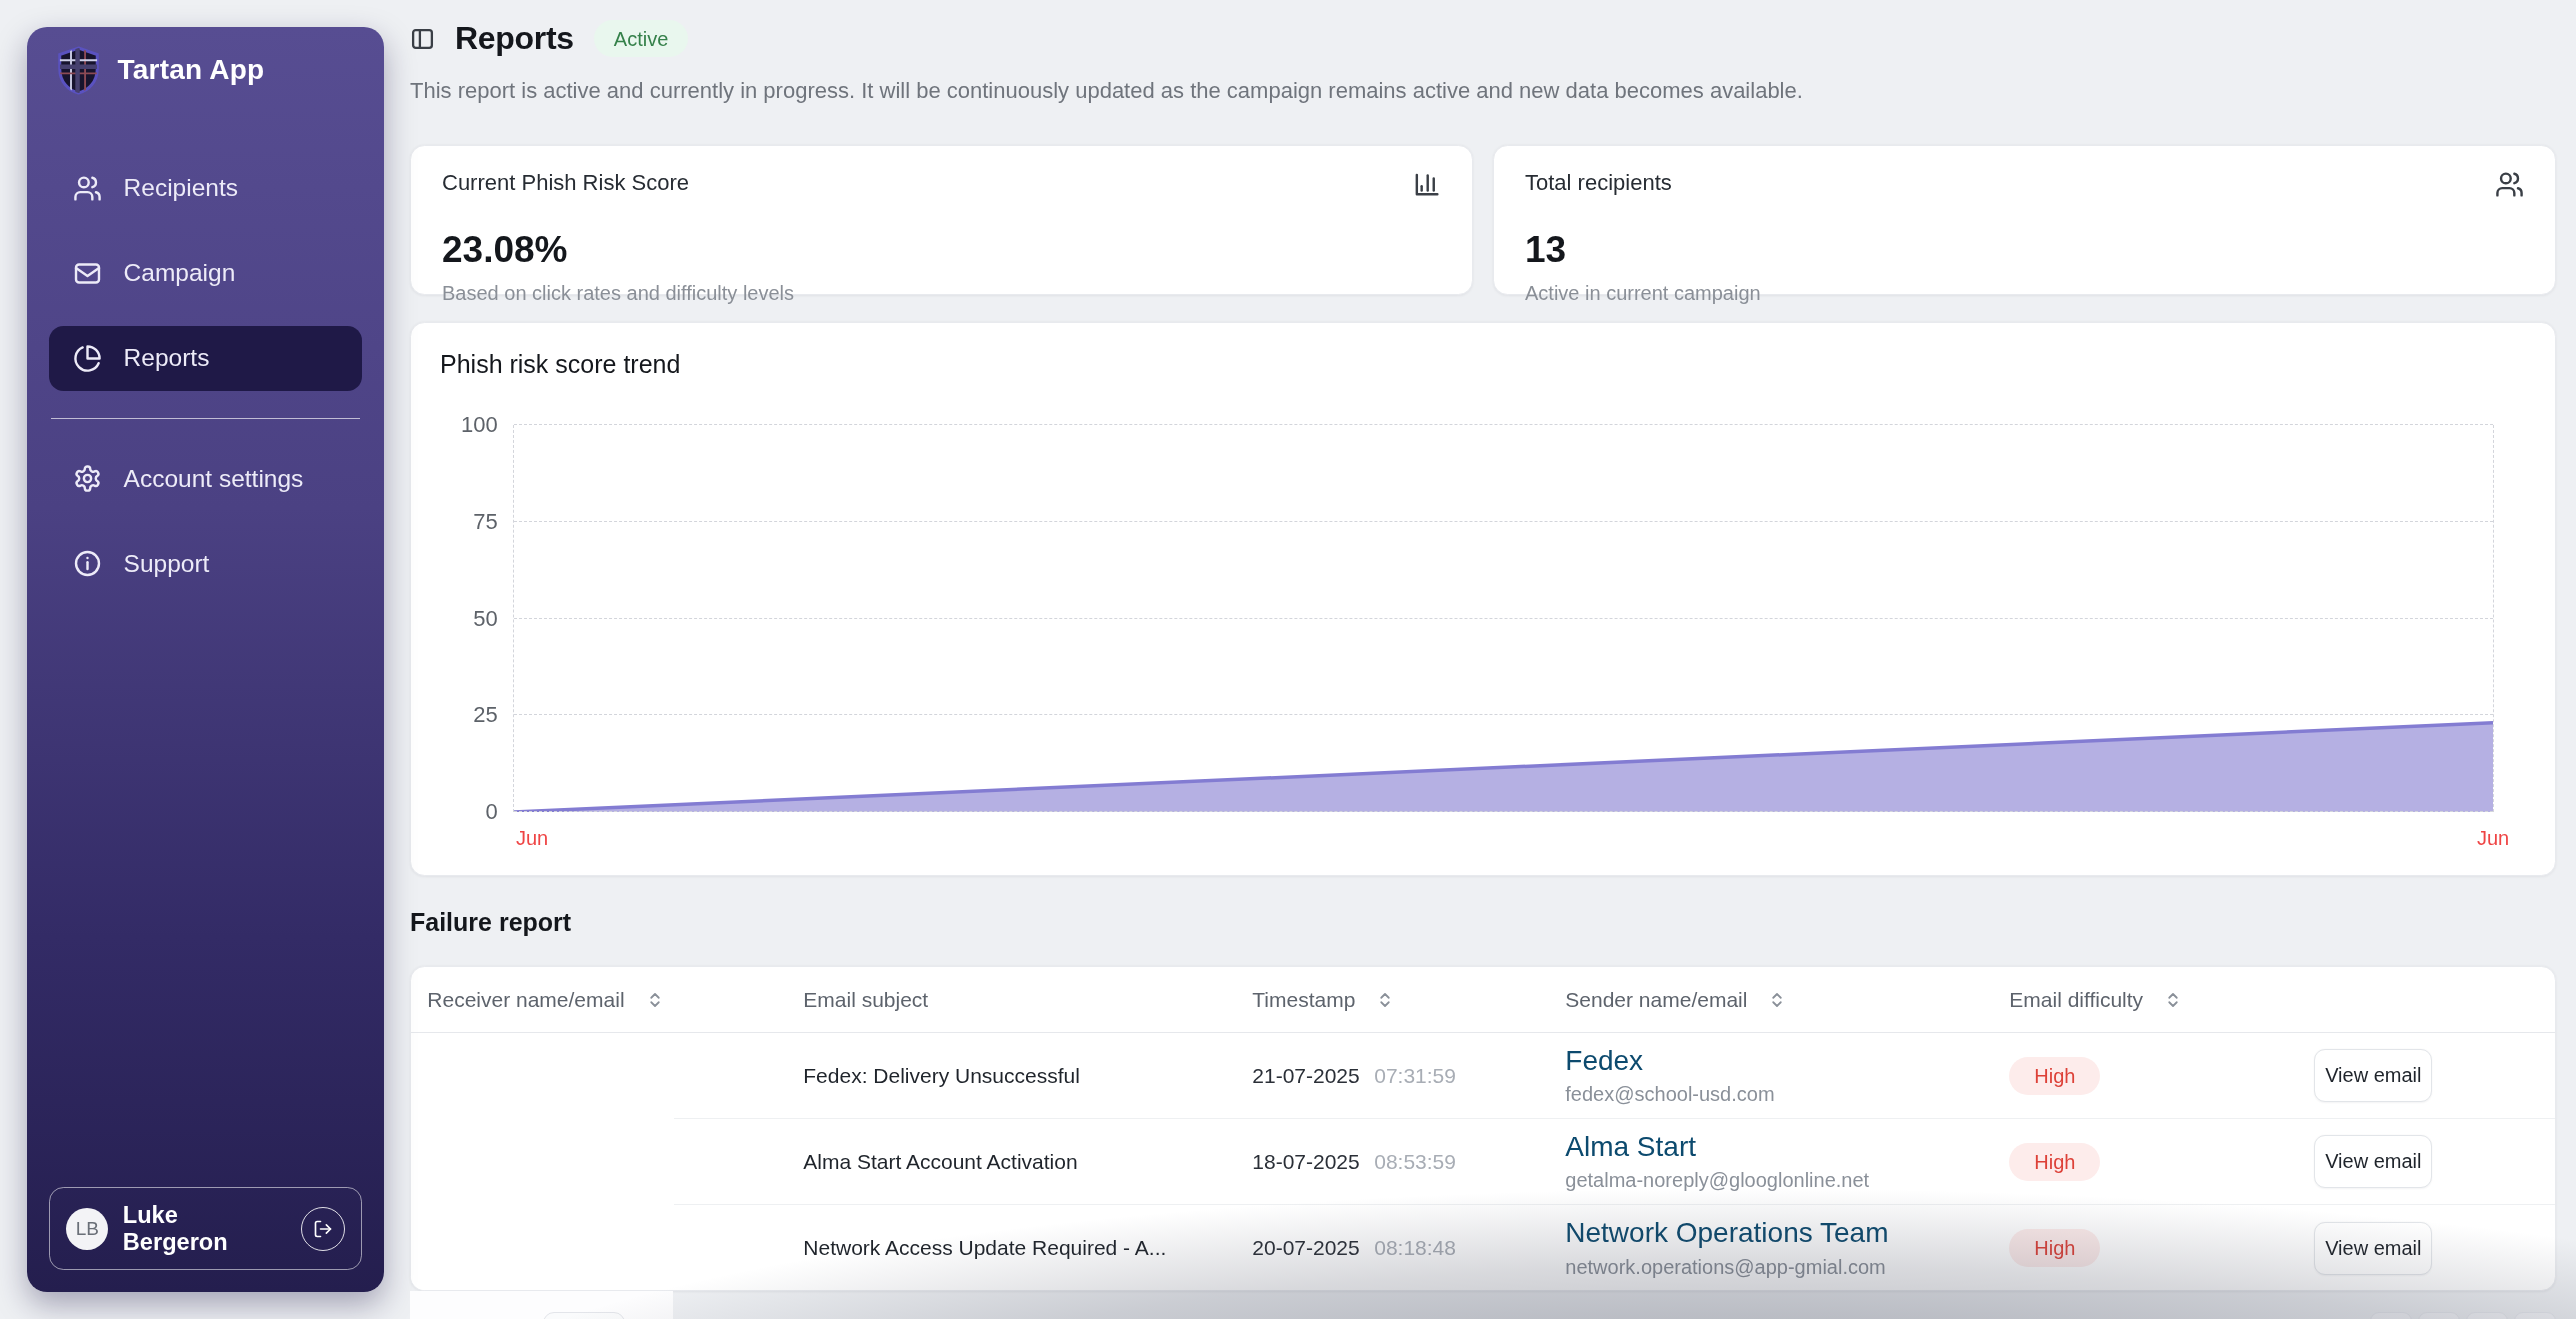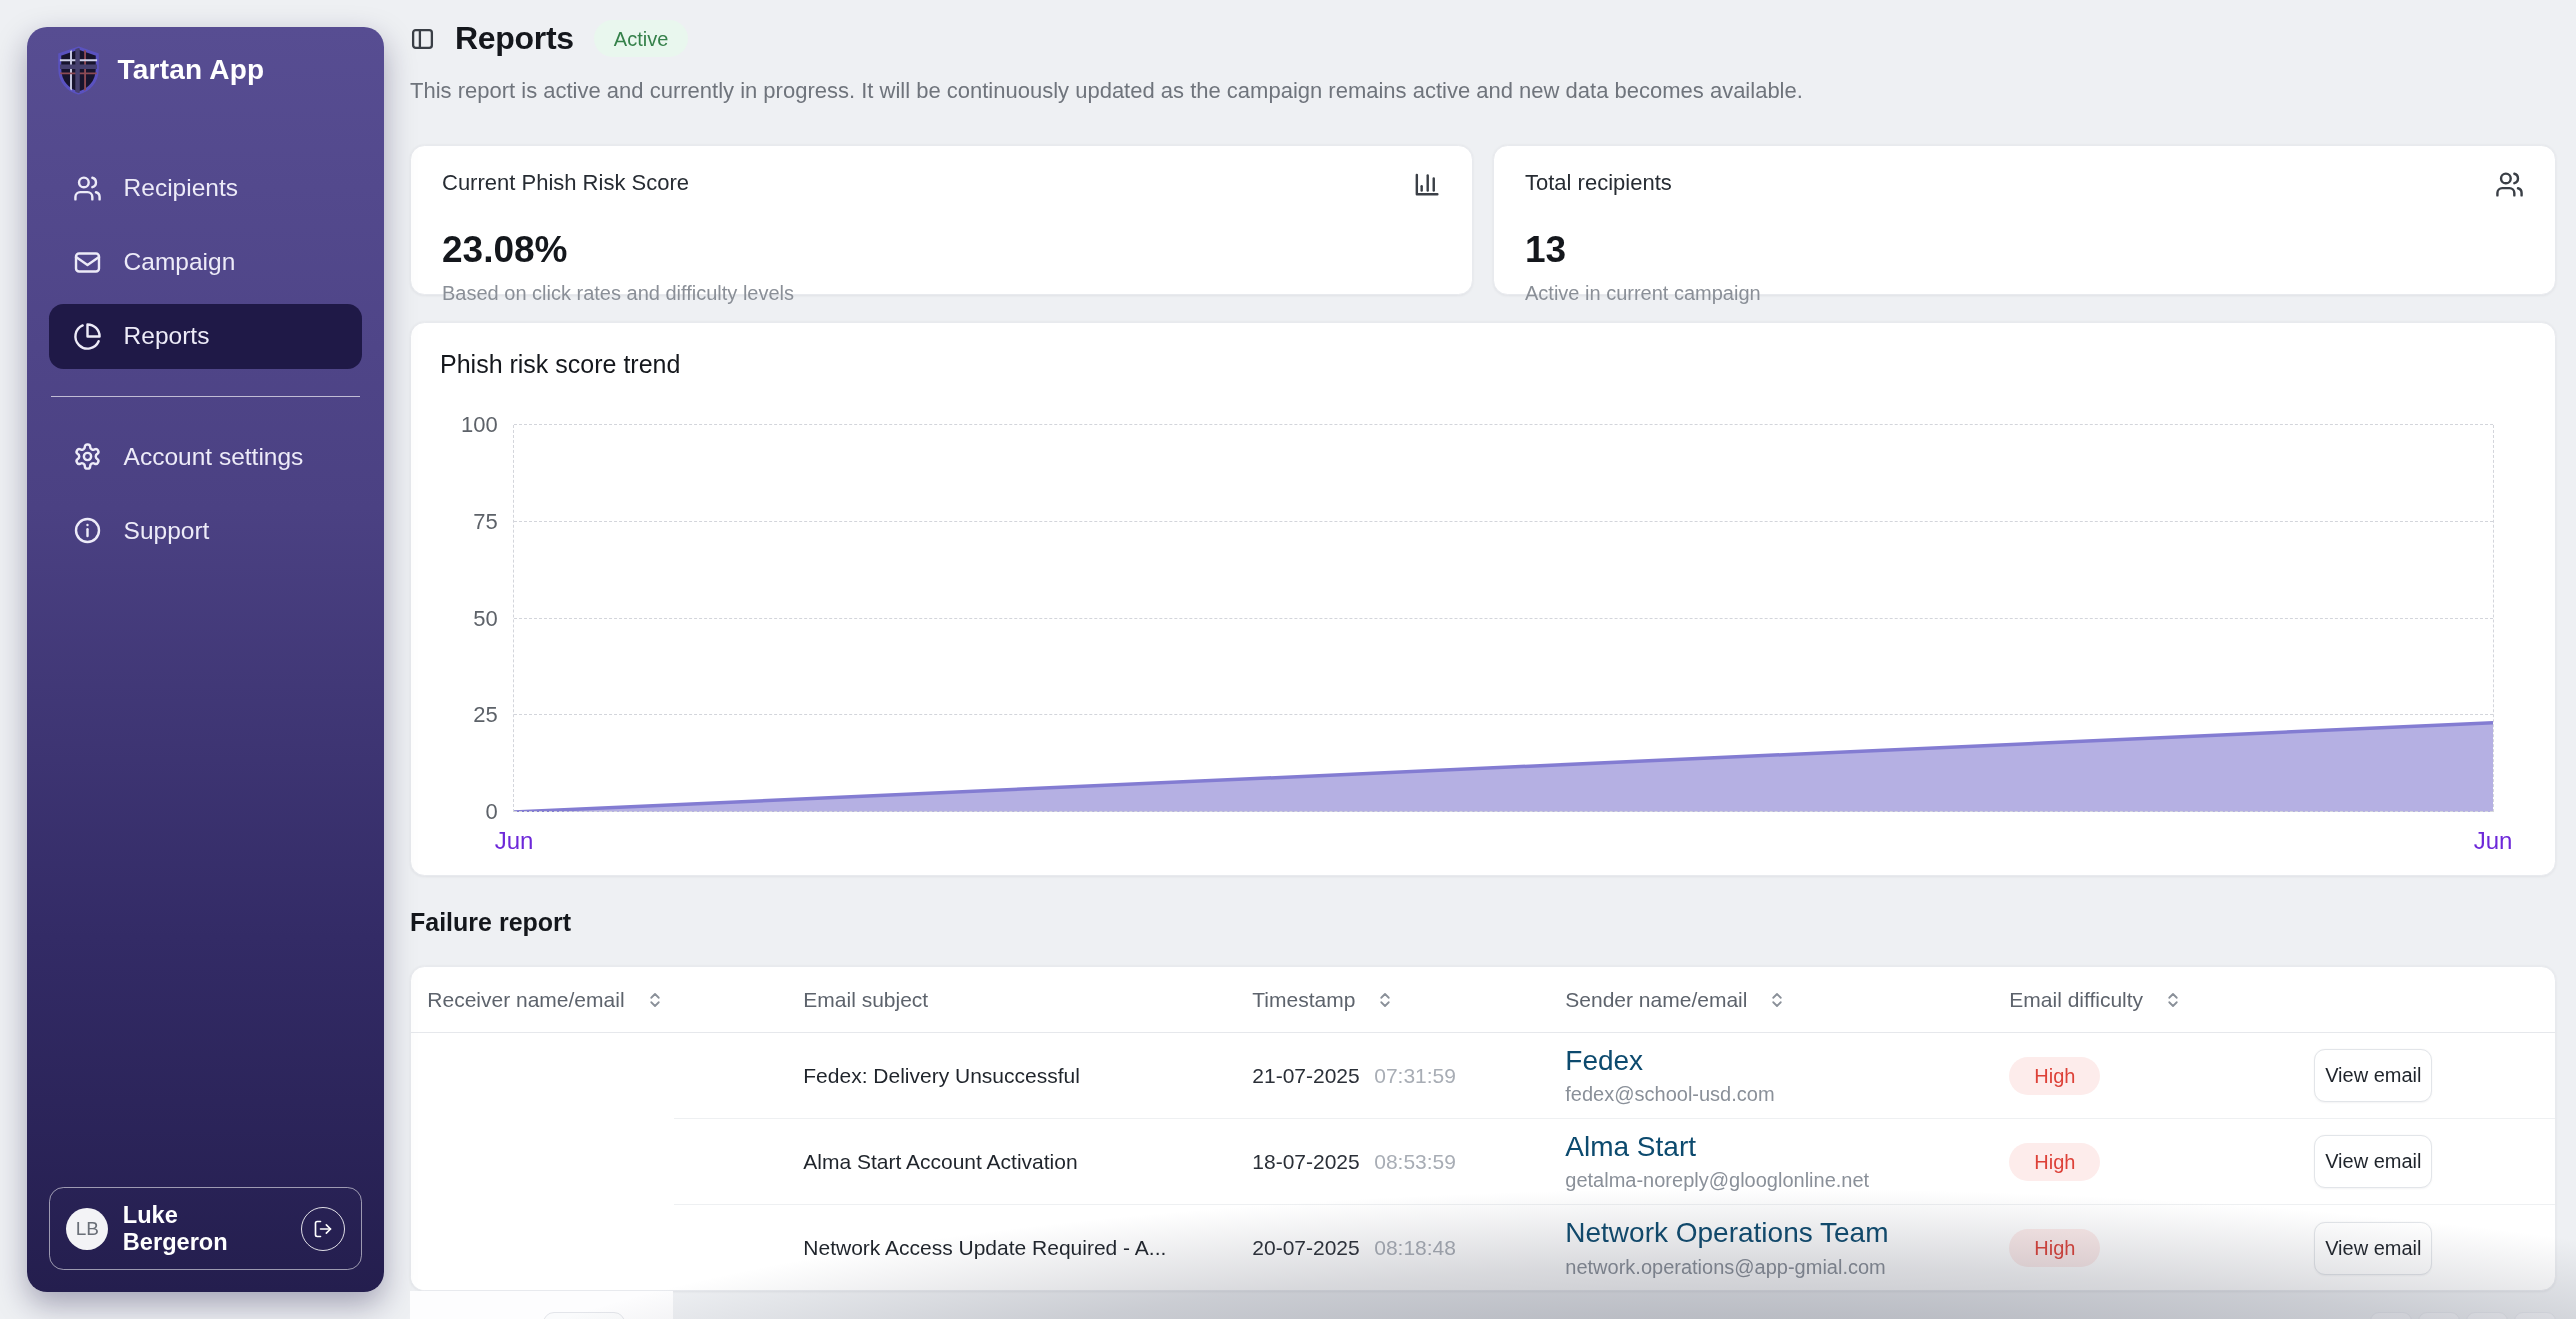--- a/index.html
+++ b/index.html
@@ -15,21 +15,21 @@
   .sidebar {
     position:absolute; left:27px; top:27px; width:357px; height:1265px;
     border-radius:20px; padding:14px 22px 22px 22px;
     background:linear-gradient(180deg,#574d92 0%,#4b4183 38%,#332b66 72%,#241e4e 100%);
     box-shadow:0 12.7px 31px rgba(28,22,70,.35);
     display:flex; flex-direction:column; z-index:10;
   }
   .logo-row { display:flex; align-items:center; gap:16.3px; padding:3.6px 5.4px 0 7.3px; }
   .logo-shield { width:45px; height:51px; flex:0 0 auto; }
   .app-name { color:#ffffff; font-size:28px; font-weight:600; letter-spacing:0.2px; }
-  .nav { margin-top:60px; display:flex; flex-direction:column; gap:9px; }
+  .nav { margin-top:60px; display:flex; flex-direction:column; gap:20px; }
   .nav-item {
     display:flex; align-items:center; gap:22px; height:65px; padding:0 23.6px;
     border-radius:14.5px; color:#edebf8; font-size:24.5px; cursor:pointer;
   }
   .nav-item svg.icon { width:29px; height:29px; stroke-width:2; }
   .nav-item.active { background:#1f1947; }
   .nav-divider { height:1.8px; background:rgba(255,255,255,.65); border:none; margin:27px 1.8px; }
   .sidebar-spacer { flex:1; }
   .user-box {
     border:1.8px solid rgba(255,255,255,.55); border-radius:14.5px;
@@ -82,21 +82,21 @@
   .trend-plot {
     position:absolute; left:102px; top:102px; width:1981px; height:387px;
     border-left:1.8px dashed #d3d5db; border-right:1.8px dashed #d3d5db;
   }
   .gridline { position:absolute; left:0; right:0; height:0; border-top:1.8px dashed #d3d5db; }
   .tick-label {
     position:absolute; right:calc(100% + 16.3px); transform:translateY(-50%);
     font-size:22px; color:#5d6269; white-space:nowrap;
   }
   .trend-svg { position:absolute; left:0; top:0; width:100%; height:100%; }
-  .x-label { position:absolute; top:calc(100% + 14.5px); font-size:24px; color:#6d28d9; }
+  .x-label { position:absolute; top:calc(100% + 14.5px); font-size:20px; color:#ef4444;margin-left:18px; }
   .x-label.left { left:0; transform:translateX(-50%); }
   .x-label.right { right:0; transform:translateX(50%); }
 
   
   .table-heading { position:absolute; left:0; top:908px; font-size:25px; font-weight:700; color:#14171c; }
   .table-card {
     position:absolute; left:0; top:966px; width:100%; height:325px;
     background:#ffffff; border:0.9px solid #e8eaee; border-radius:14.5px; overflow:hidden;
     box-shadow:0 0.9px 2.7px rgba(16,24,40,.06);
   }

